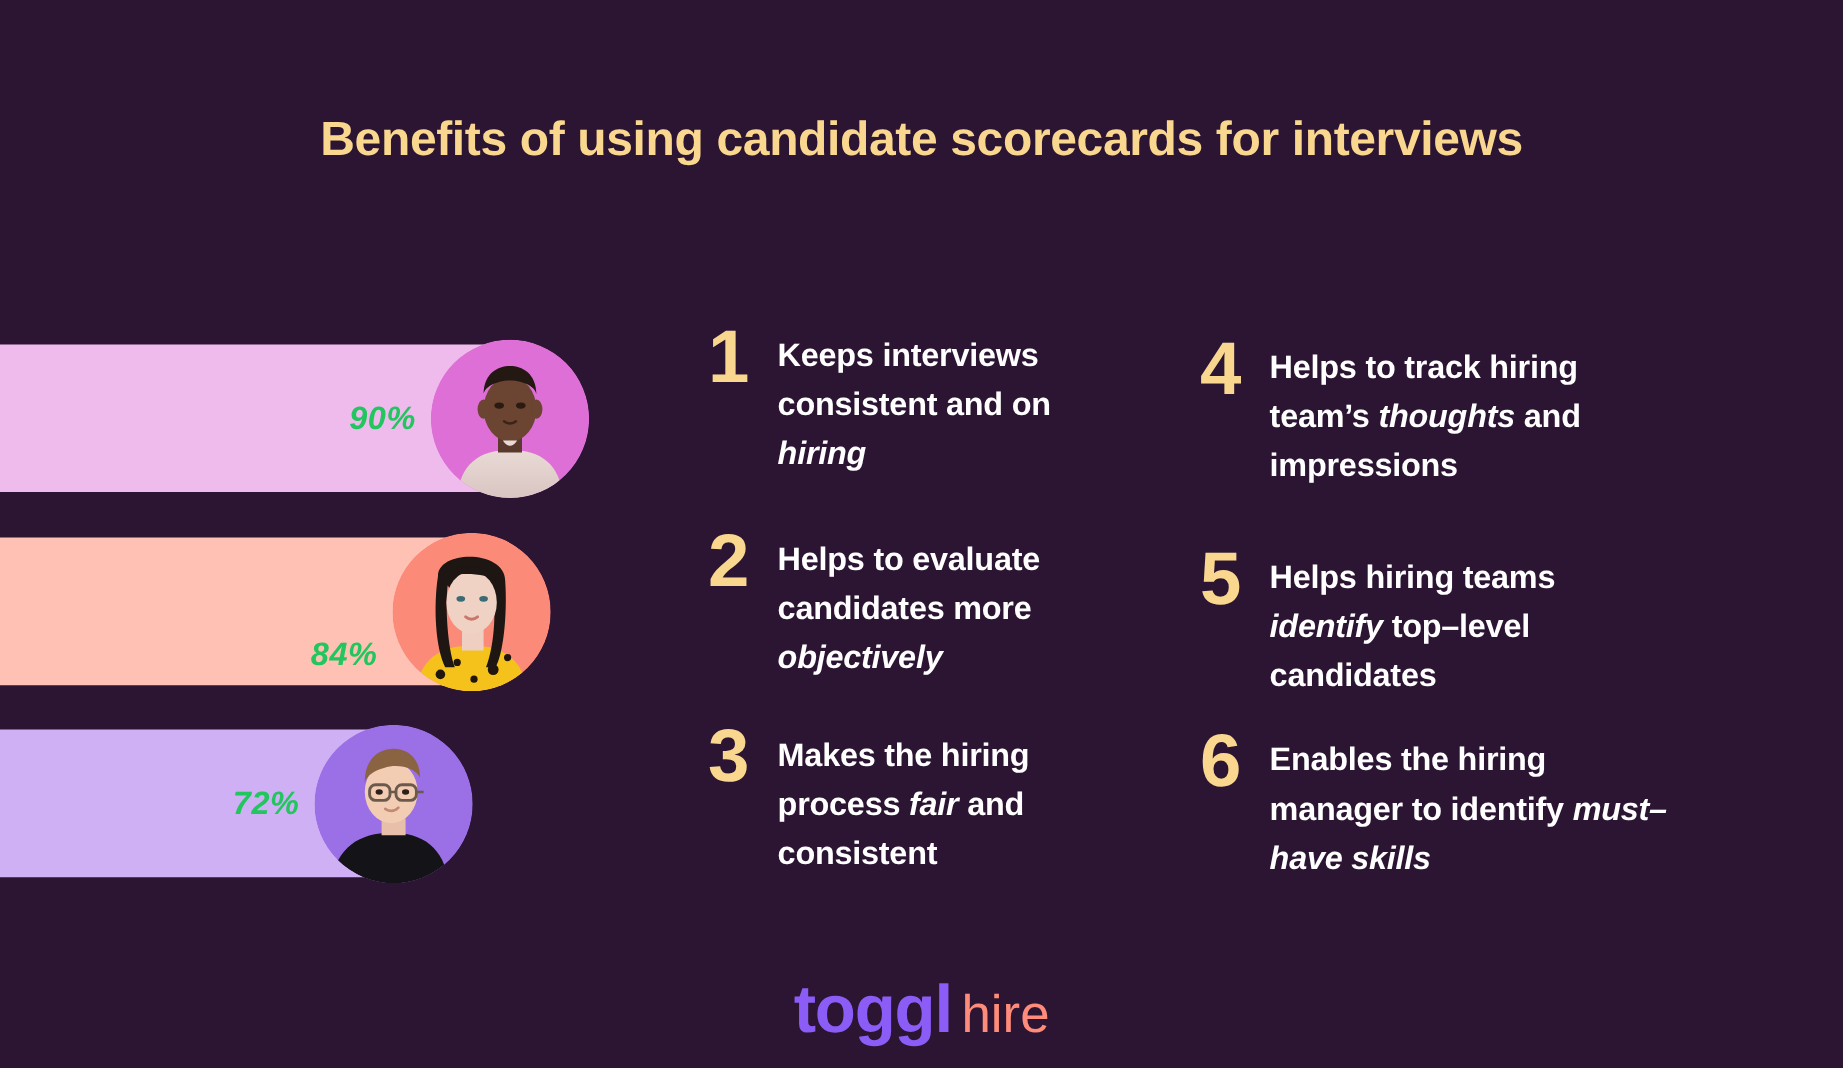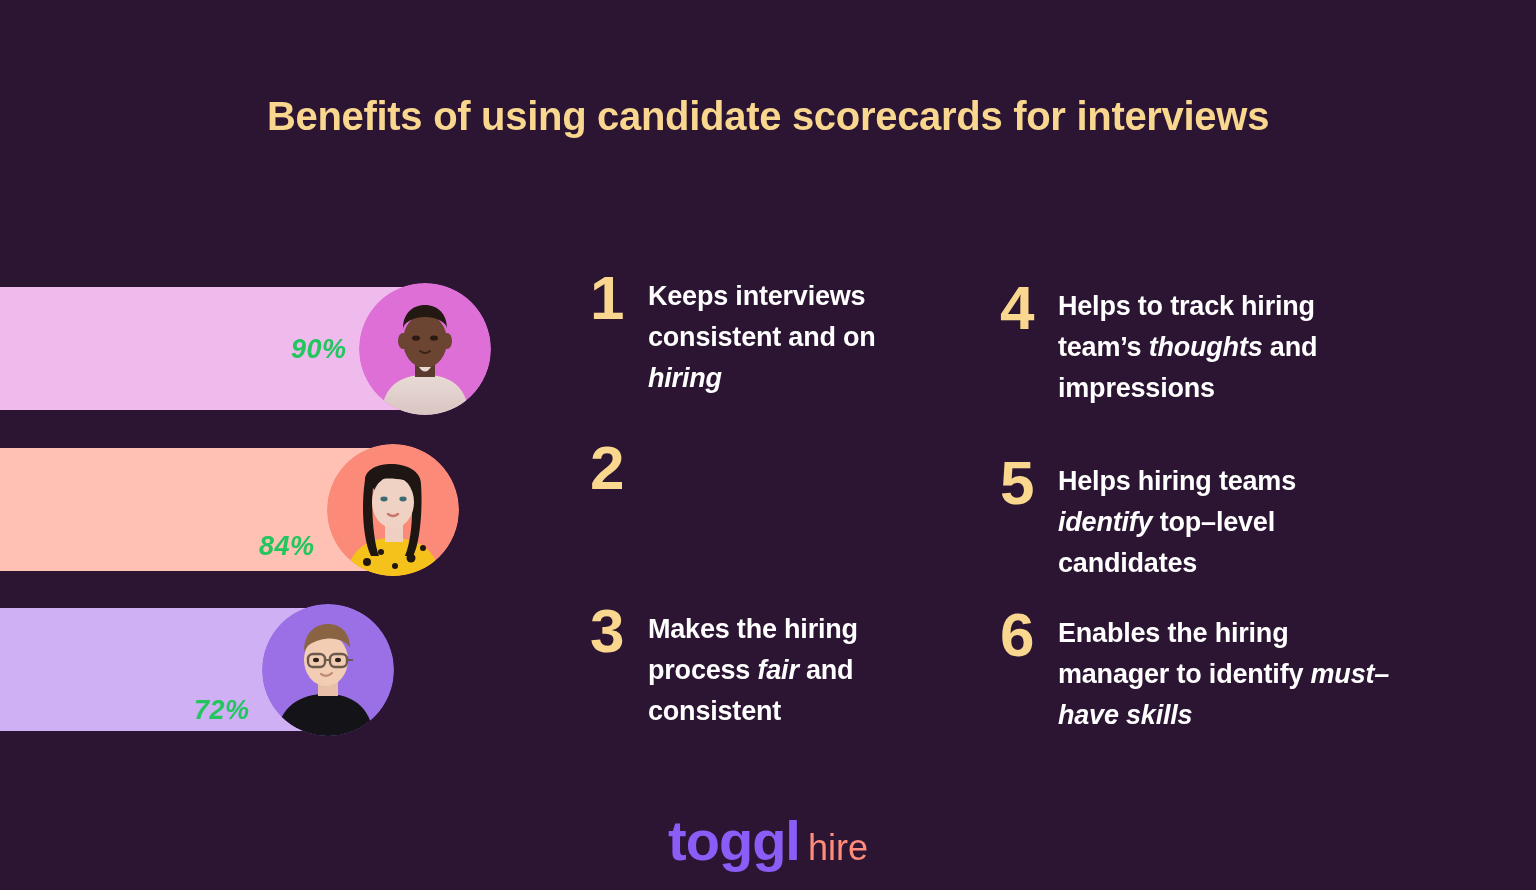--- a/index.html
+++ b/index.html
@@ -154,21 +154,21 @@
 
   .logo-toggl {
     color: #8b5cf6;
     font-size: 56px;
     font-weight: 700;
     letter-spacing: -1px;
   }
 
   .logo-hire {
     color: #FF8C7A;
-    font-size: 36px;
+    font-size: 44px;
     font-weight: 300;
     letter-spacing: 0px;
     margin-left: 8px;
   }
 </style>
 </head>
 <body>
 
 <div class="infographic">
 
@@ -232,21 +232,21 @@
             <ellipse cx="57" cy="55" rx="3.6" ry="2.4" fill="#3A6A74"></ellipse>
             <ellipse cx="76" cy="55" rx="3.6" ry="2.4" fill="#3A6A74"></ellipse>
             <path d="M61 70 q5 4 10 0" stroke="#C9766B" stroke-width="2.4" fill="none" stroke-linecap="round"></path>
           </g>
         </svg>
       </div>
     </div>
 
     <div class="bar-row r3">
       <div class="bar-track" id="track3" style="width: 384px; background: rgb(207, 176, 244);"></div>
-      <div class="bar-pct" id="pct3" style="left: 194px; margin-top: 40px;">72%</div>
+      <div class="bar-pct" id="pct3" style="left: 194px;">72%</div>
       <div class="avatar" id="av3" style="left: 262px;">
         <svg class="face" viewBox="0 0 132 132">
           <defs>
             <clipPath id="c3">
                 <circle cx="66" cy="66" r="66"></circle>
               </clipPath>
           </defs>
           <g clip-path="url(#c3)">
             <rect width="132" height="132" fill="#9B6FE6"></rect>
             <path d="M14 132 C18 102 38 90 64 90 C90 90 108 102 112 132 Z" fill="#141318"></path>
@@ -268,20 +268,21 @@
 
   <div class="list">
 
     <div class="list-item col-a row-1">
       <div class="num">1</div>
       <div class="item-text">Keeps interviews consistent and on <em>hiring</em></div>
     </div>
 
     <div class="list-item col-a row-2">
       <div class="num">2</div>
+      <div class="item-text">Helps to evaluate candidates more <em>objectively</em></div>
     </div>
 
     <div class="list-item col-a row-3">
       <div class="num">3</div>
       <div class="item-text">Makes the hiring process <em>fair</em> and consistent</div>
     </div>
 
     <div class="list-item col-b row-1b">
       <div class="num">4</div>
       <div class="item-text">Helps to track hiring team’s <em>thoughts</em> and impressions</div>

